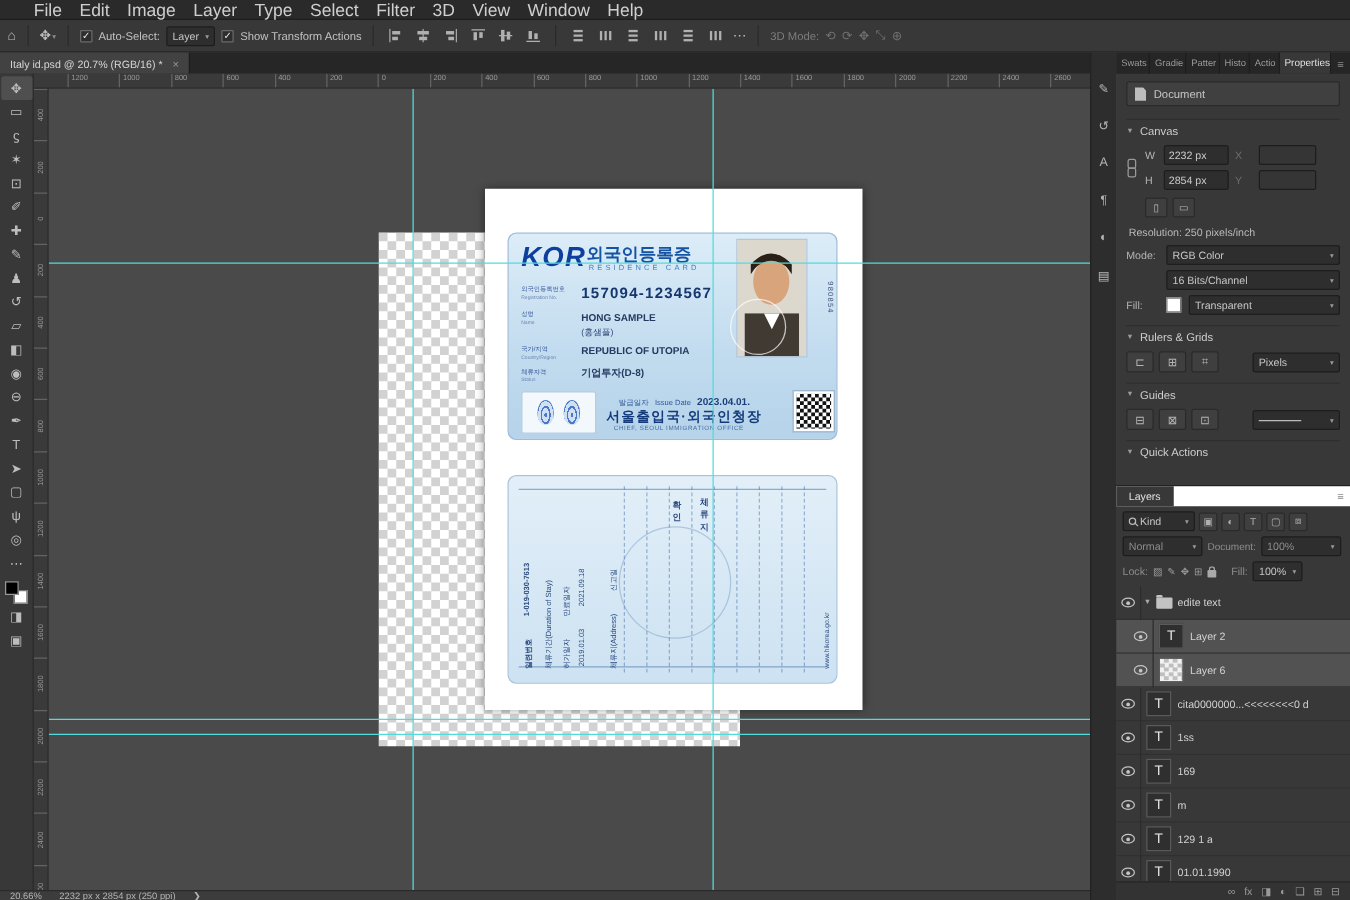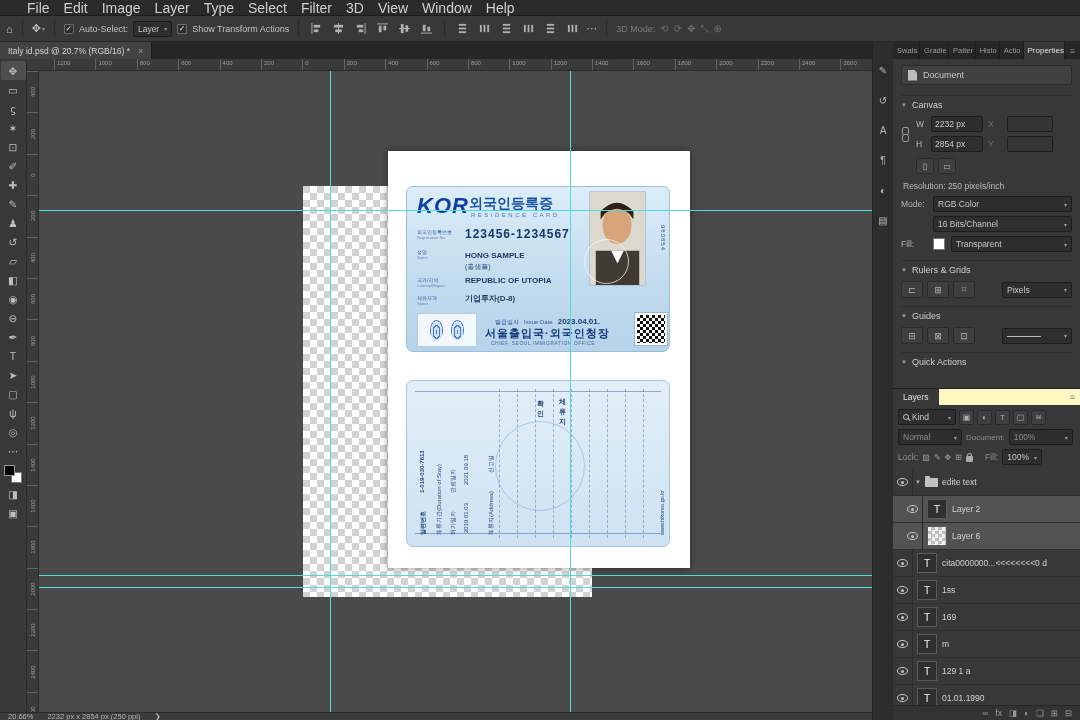--- a/index.html
+++ b/index.html
@@ -129,21 +129,21 @@
 .modrow{display:flex;align-items:center;gap:6px;margin-bottom:4px}
 .modrow .dd{flex:1}
 .modlab{width:26px;font-size:8.5px;color:#b5b5b5}
 .fillsw{width:12px;height:12px;background:#fff;border:1px solid #777;flex:0 0 12px}
 .pbtnrow{display:flex;gap:4px;align-items:center;margin:2px 0 4px}
 .pbtn{width:22px;height:17px;background:#3f3f3f;border:1px solid #2a2a2a;border-radius:2px;display:flex;align-items:center;justify-content:center;color:#b5b5b5;font-size:9px}
 .pbtnrow .dd{margin-left:auto;min-width:70px}
 
 
 #layers{position:absolute;left:0;top:346px;width:187px;height:332px;background:#383838;border-top:1px solid #222}
-#ltabrow{height:16px;background:#fef9c3;display:flex}
+#ltabrow{height:16px;background:#ffffff;display:flex}
 .ltab{background:#383838;color:#e0e0e0;font-size:8.5px;padding:0 10px;display:flex;align-items:center}
 .lfilter{display:flex;align-items:center;gap:3px;padding:4px 5px}
 .lfilter .dd{flex:0 0 58px}
 .fbtn{width:15px;height:15px;background:#3f3f3f;border:1px solid #2a2a2a;border-radius:2px;display:flex;align-items:center;justify-content:center;color:#b0b0b0;font-size:8px}
 .mag{width:6px;height:6px;border:1px solid #bbb;border-radius:50%;position:relative;flex:0 0 6px}
 .mag::after{content:"";position:absolute;width:4px;height:1px;background:#bbb;transform:rotate(45deg);right:-3px;bottom:-1px}
 .lblend{display:flex;align-items:center;gap:4px;padding:0 5px 4px;color:#8d8d8d}
 .lblend .dd{flex:0 0 64px;color:#8d8d8d}
 .llock{display:flex;align-items:center;gap:4px;padding:0 5px 4px;color:#8d8d8d;font-size:8.5px}
 .lockic{color:#9a9a9a;font-size:8px}
@@ -413,21 +413,21 @@
           <path d="M22 60 h13 l-6.5 13 z" fill="#ffffff"></path>
         </svg>
         <span class="holo"></span>
         <span class="serialv">980854</span>
 
         <div class="fld" style="left:10px;top:42px">
           <span class="lbl">
               <span class="kr">외국인등록번호</span>
               <span class="en">Registration No.</span>
             </span>
-          <span class="v-reg">123456-1234567</span>
+          <span class="v-reg">157094-1234567</span>
         </div>
         <div class="fld" style="left:10px;top:62px">
           <span class="lbl">
               <span class="kr">성명</span>
               <span class="en">Name</span>
             </span>
           <span>
             <span class="v-md">HONG SAMPLE</span><br>
             <span class="v-sm">(홍샘플)</span>
           </span>

